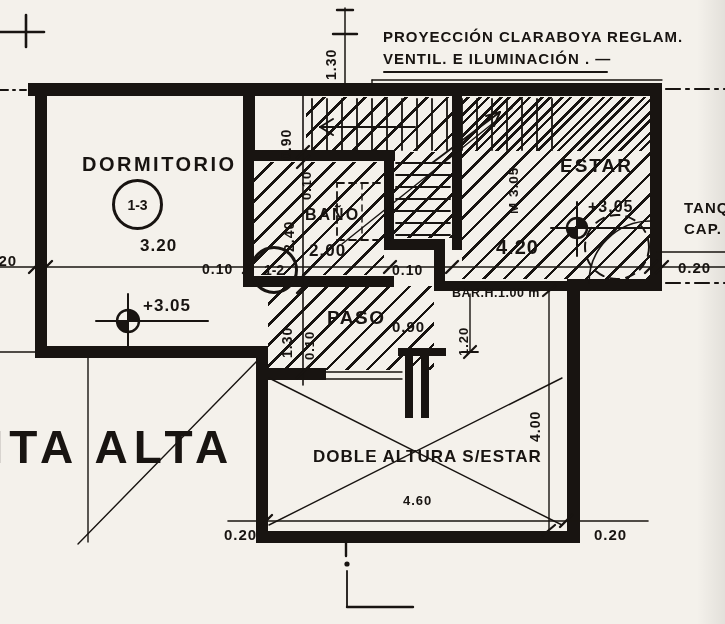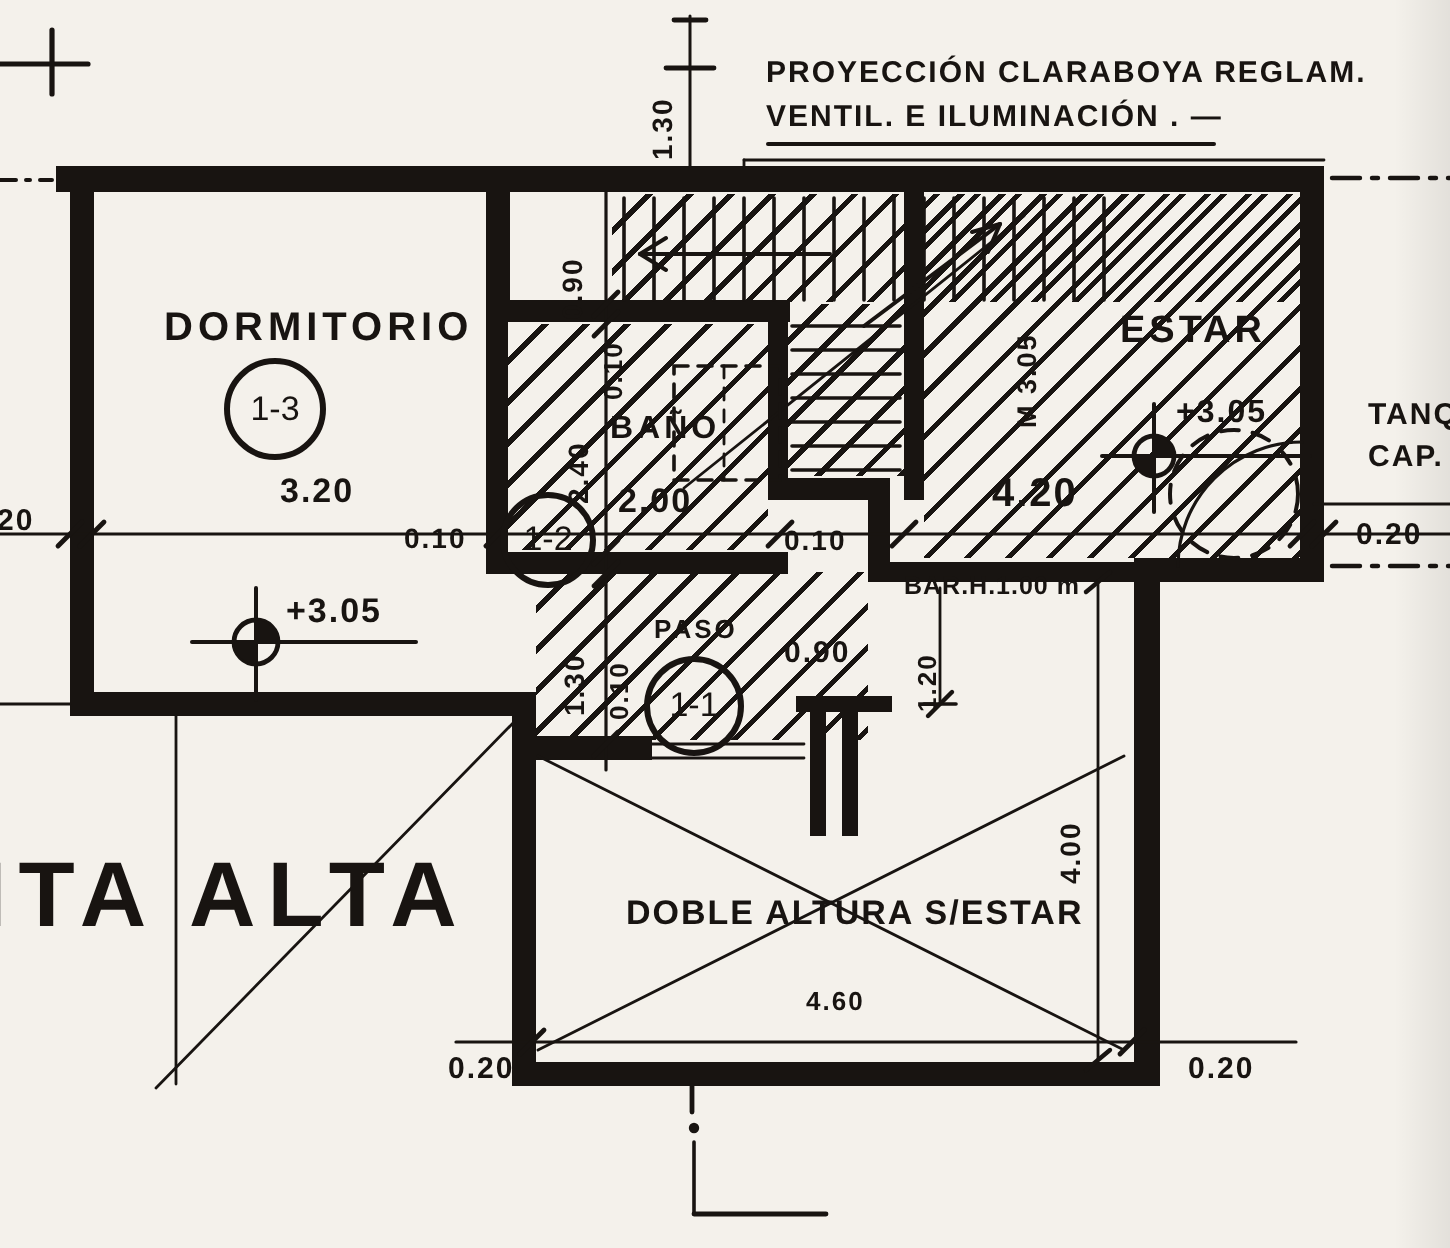--- a/index.html
+++ b/index.html
@@ -3,21 +3,21 @@
 <meta charset="utf-8">
 <style>
   html,body{margin:0;padding:0}
   #plan{position:relative;width:725px;height:624px;background:#f4f1eb;overflow:hidden;
         font-family:"Liberation Sans",sans-serif;color:#181411}
   .wall{position:absolute;background:#181411}
   .hatch{position:absolute;background:repeating-linear-gradient(135deg,transparent 0 12px,#181411 12px 14.5px)}
   .lbl{position:absolute;font-weight:700;white-space:nowrap;letter-spacing:1px}
   .vlbl{position:absolute;font-weight:700;white-space:nowrap;transform-origin:left top;transform:rotate(-90deg);letter-spacing:1px}
   .tag{position:absolute;border:3.5px solid #181411;border-radius:50%;display:flex;align-items:center;justify-content:center;
-       font-weight:400;font-size:17px;letter-spacing:0}
+       font-weight:700;font-size:14px;letter-spacing:0}
   .big{font-size:46px;font-weight:800;letter-spacing:6px}
   svg{position:absolute;left:0;top:0}
   .edge-shade{position:absolute;right:0;top:0;width:28px;height:624px;
        background:linear-gradient(to right,rgba(0,0,0,0),rgba(0,0,0,.07))}
 </style>
 </head>
 <body>
 
 <div id="plan">
 
@@ -184,28 +184,27 @@
       </g>
       <g stroke-width="1.4">
         <line x1="269" y1="525" x2="562" y2="378"></line>
           <line x1="269" y1="378" x2="562" y2="525"></line>
       </g>
     </g>
   </svg>
 
   <div class="tag" style="left:112px;top:179px;width:45px;height:45px">1-3</div>
   <div class="tag" style="left:250px;top:246px;width:42px;height:42px">1-2</div>
-  <div class="tag" style="left:322px;top:328px;width:44px;height:44px">1-1</div>
 
   <div class="lbl" style="left:383px;top:28px;font-size:15px">PROYECCIÓN CLARABOYA REGLAM.</div>
   <div class="lbl" style="left:383px;top:50px;font-size:15px">VENTIL. E ILUMINACIÓN . —</div>
   <div class="lbl" style="left:82px;top:153px;font-size:20px;letter-spacing:2.5px">DORMITORIO</div>
   <div class="lbl" style="left:305px;top:206px;font-size:16px;letter-spacing:2px">BAÑO</div>
   <div class="lbl" style="left:560px;top:155px;font-size:19px;letter-spacing:2px">ESTAR</div>
-  <div class="lbl" style="left:327px;top:307px;font-size:13px;letter-spacing:1.5px">PASO</div>
+  <div class="lbl" style="left:327px;top:307px;font-size:19px;letter-spacing:1.5px">PASO</div>
   <div class="lbl" style="left:143px;top:296px;font-size:17px">+3.05</div>
   <div class="lbl" style="left:588px;top:198px;font-size:16px">+3.05</div>
   <div class="lbl" style="left:684px;top:199px;font-size:15px">TANQ</div>
   <div class="lbl" style="left:684px;top:220px;font-size:15px">CAP.</div>
   <div class="lbl" style="left:452px;top:286px;font-size:12.5px;letter-spacing:.5px">BAR.H.1.00 m</div>
   <div class="lbl big" style="left:-30px;top:420px">NTA ALTA</div>
   <div class="lbl" style="left:313px;top:447px;font-size:17px;letter-spacing:1px">DOBLE ALTURA S/ESTAR</div>
 
   <div class="lbl" style="left:-16px;top:252px;font-size:15px">0.20</div>
   <div class="lbl" style="left:140px;top:236px;font-size:17px">3.20</div>

